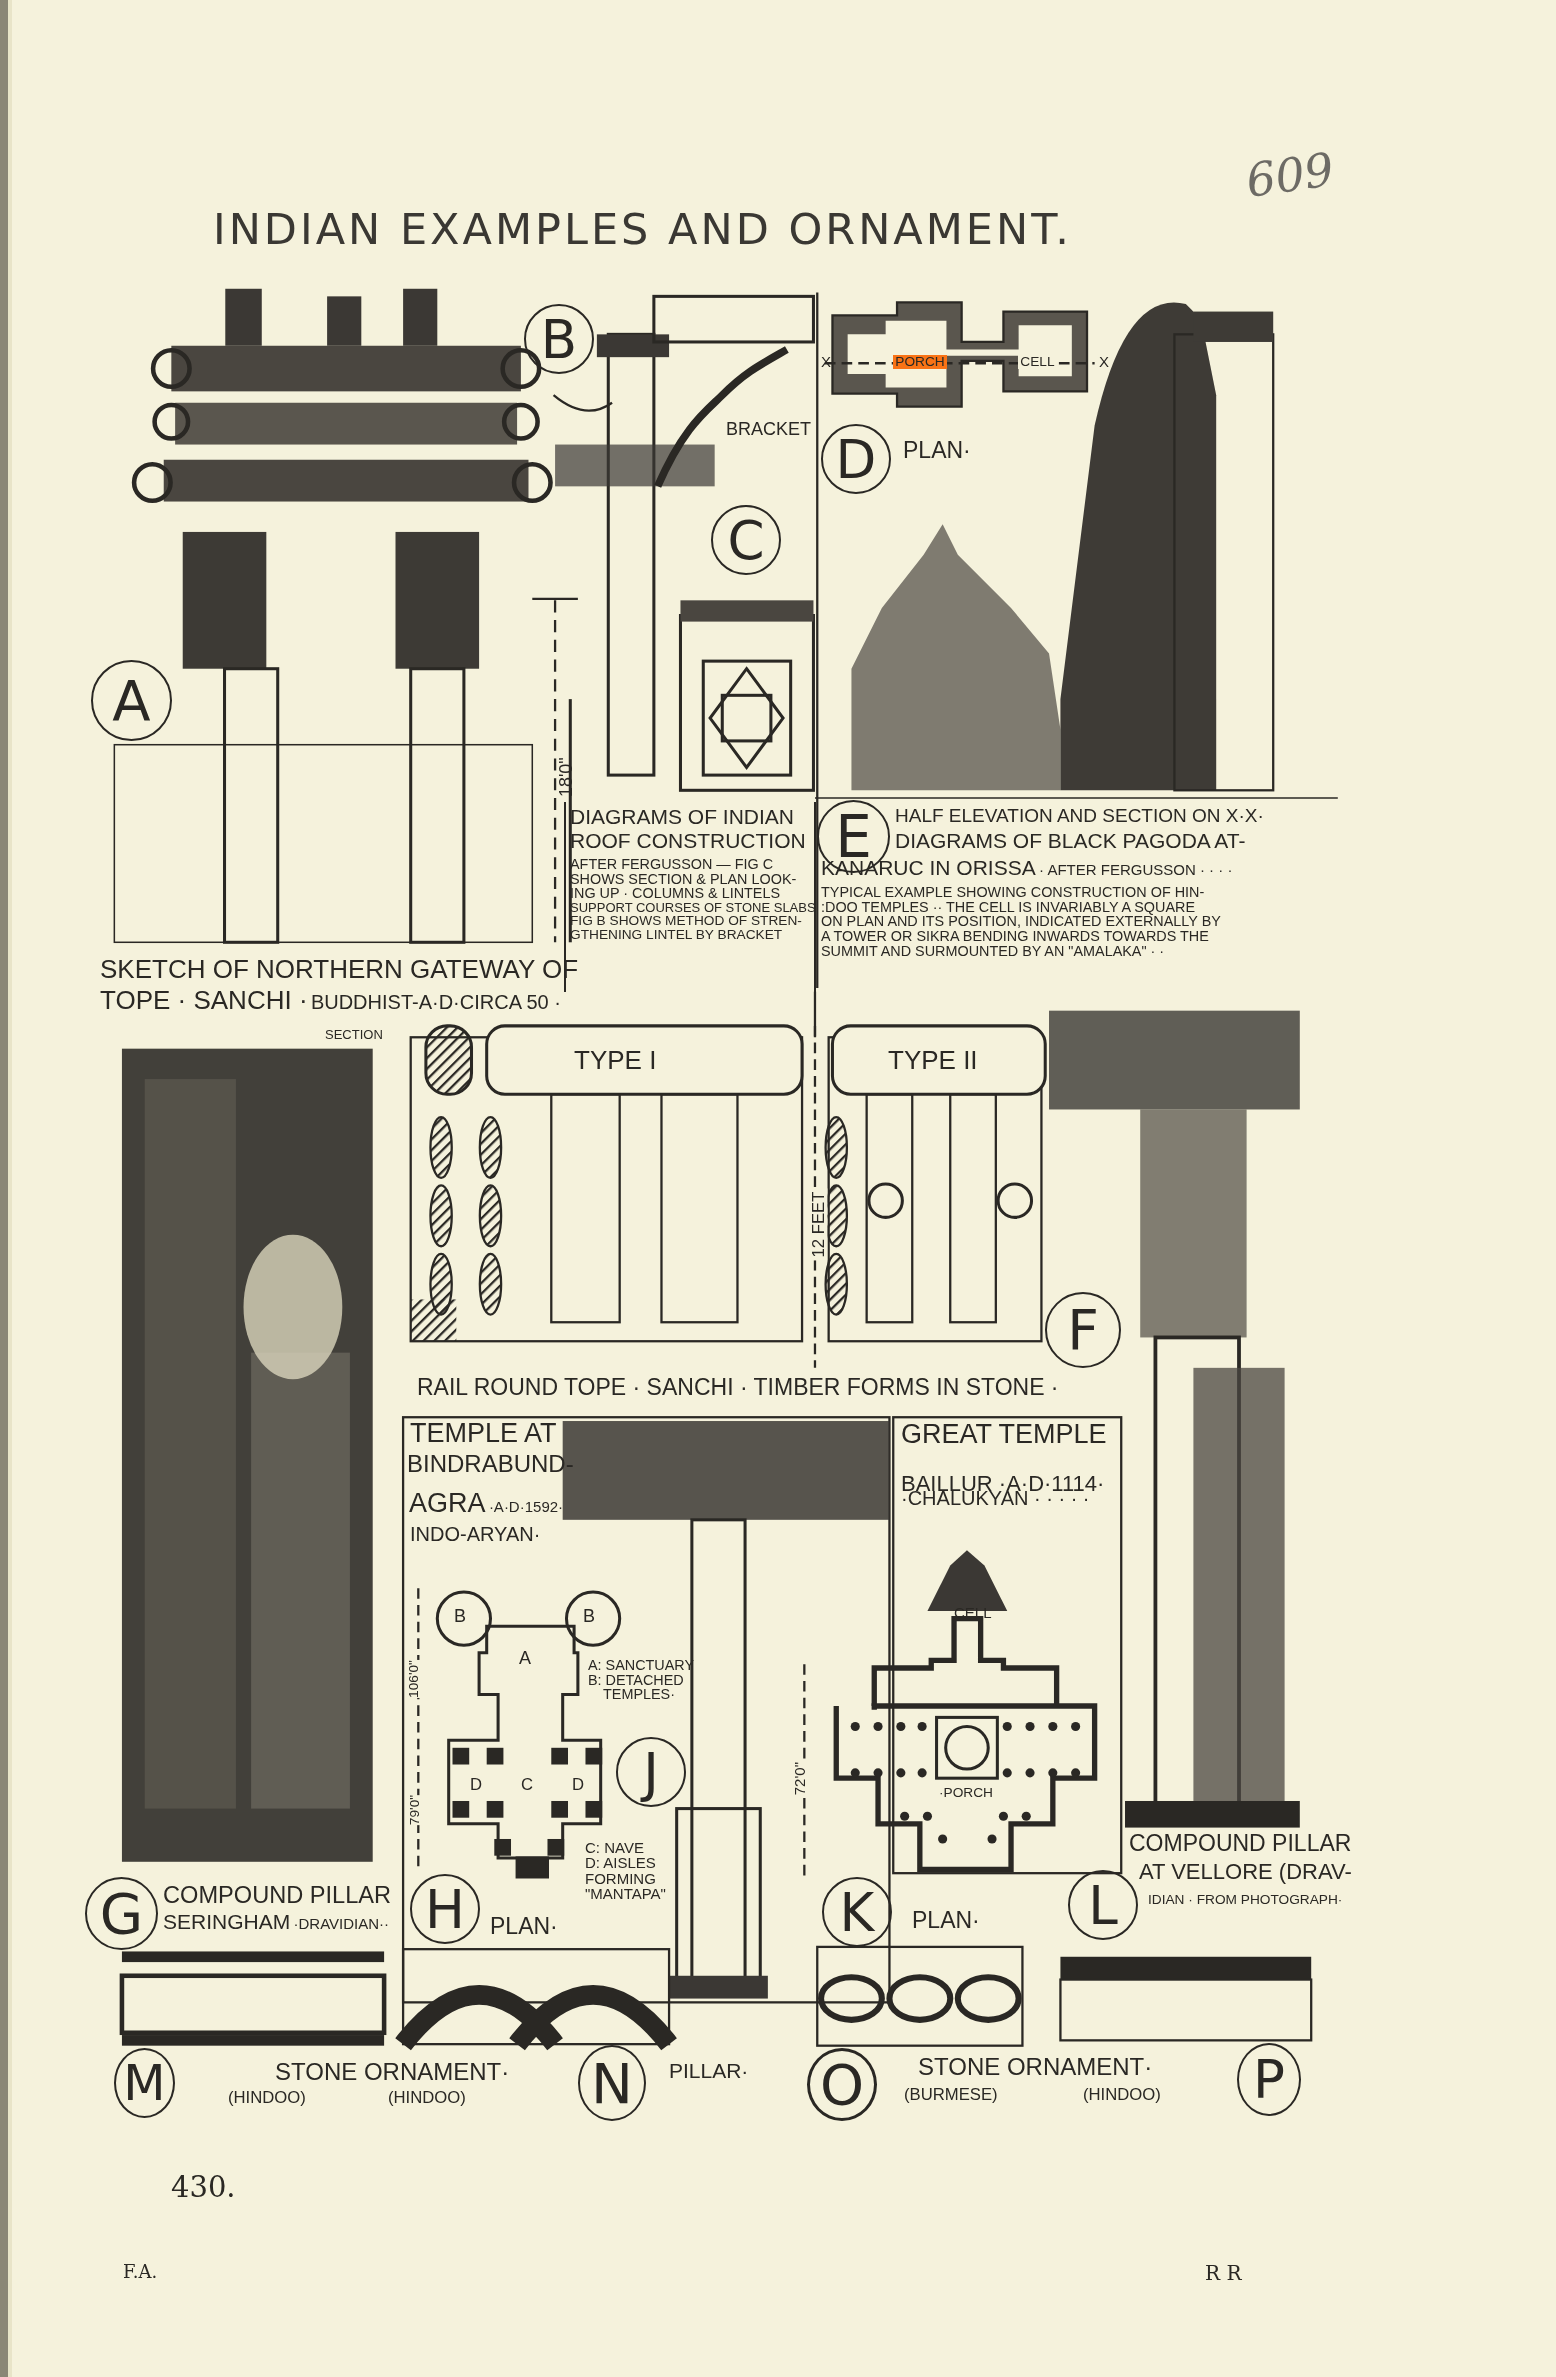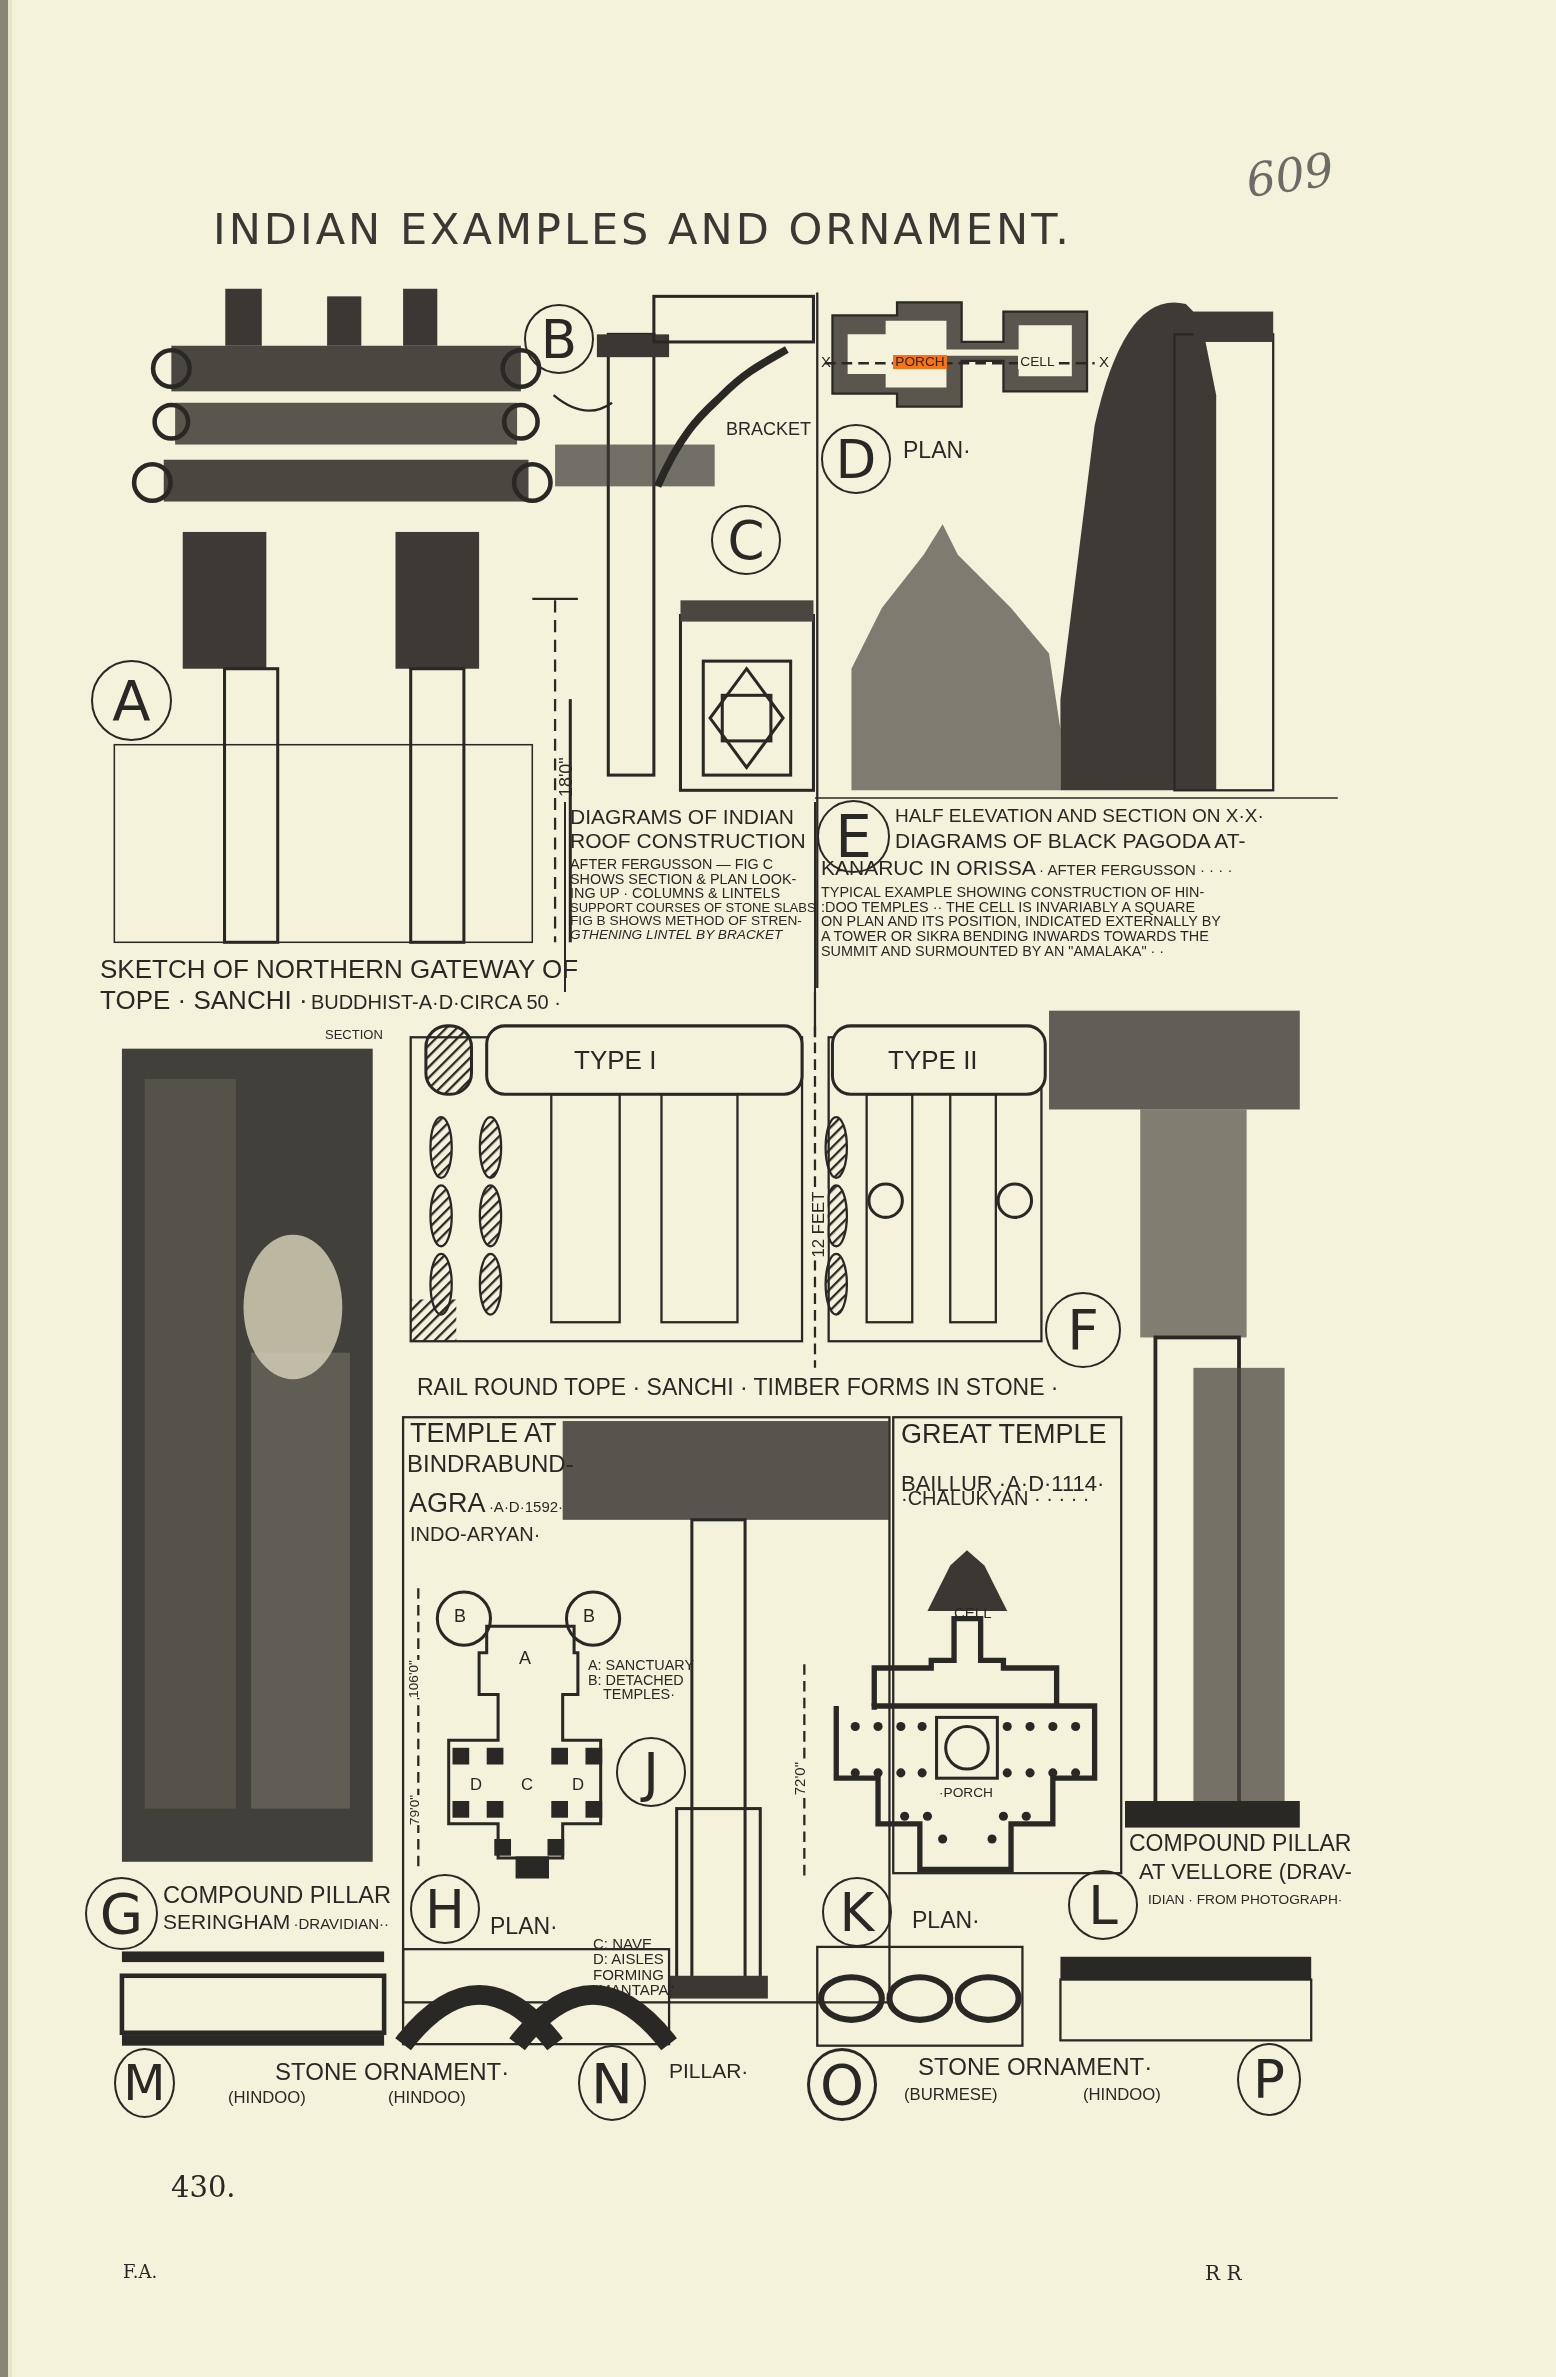--- a/index.html
+++ b/index.html
@@ -236,21 +236,21 @@
 <div class="circ" style="left:711px;top:505px;width:70px;height:70px;font-size:53px;">C</div>
 <div class="box" style="left:564px;top:802px;width:252px;height:190px;border-top:none;border-bottom:none;"></div>
 <div class="lbl big" style="left:570px;top:806px;font-size:21px;">DIAGRAMS of INDIAN</div>
 <div class="lbl big" style="left:570px;top:830px;font-size:21px;">ROOF CONSTRUCTION</div>
 <div class="abs" style="left:570px;top:857px;">
   <div class="lbl" style="position:static;font-size:14.4px;">AFTER FERGUSSON — FIG C</div>
   <div class="lbl" style="position:static;font-size:14.4px;">SHOWS SECTION &amp; PLAN LOOK-</div>
   <div class="lbl" style="position:static;font-size:14.4px;">ING UP · COLUMNS &amp; LINTELS</div>
   <div class="lbl" style="position:static;font-size:13px;">SUPPORT COURSES of STONE SLABS</div>
   <div class="lbl" style="position:static;font-size:13.7px;">FIG B SHOWS METHOD of STREN-</div>
-  <div class="lbl" style="position:static;font-size:13.7px;font-style:italic;">GTHENING LINTEL BY BRACKET</div>
+  <div class="lbl" style="position:static;font-size:13.7px;">GTHENING LINTEL BY BRACKET</div>
 </div>
 
 <div class="lbl" style="left:821px;top:354px;font-size:15px;">X</div>
 <div class="lbl" style="left:1099px;top:354px;font-size:15px;">X</div>
 <div class="lbl" style="left:893px;top:355px;font-size:13.7px;background:#f97316;padding:0 2.3px;">PORCH</div>
 <div class="lbl" style="left:1018px;top:355px;font-size:13.7px;background:#f5f2dc;padding:0 2.3px;">CELL</div>
 <div class="circ" style="left:821px;top:424px;width:70px;height:70px;font-size:53px;">D</div>
 <div class="lbl big" style="left:903px;top:439px;font-size:23px;">PLAN·</div>
 
 <div class="circ" style="left:817px;top:800px;width:73px;height:73px;font-size:58px;">E</div>
@@ -295,21 +295,21 @@
 <div class="lbl" style="left:470px;top:1776px;font-size:16.7px;">D</div>
 <div class="lbl" style="left:521px;top:1776px;font-size:16.7px;">C</div>
 <div class="lbl" style="left:572px;top:1776px;font-size:16.7px;">D</div>
 <div class="lbl" style="left:395px;top:1672px;font-size:13.7px;transform:rotate(-90deg);background:#f5f2dc;">106'0"</div>
 <div class="lbl" style="left:400px;top:1803px;font-size:13.7px;transform:rotate(-90deg);background:#f5f2dc;">79'0"</div>
 <div class="abs" style="left:588px;top:1658px;">
   <div class="lbl" style="position:static;font-size:14.4px;">A: SANCTUARY</div>
   <div class="lbl" style="position:static;font-size:14.4px;">B: DETACHED</div>
   <div class="lbl" style="position:static;font-size:14.4px;padding-left:15px;">TEMPLES·</div>
 </div>
-<div class="abs" style="left:585px;top:1936px;margin-left:8px;">
+<div class="abs" style="left:585px;top:1840px;">
   <div class="lbl" style="position:static;font-size:15px;">C: NAVE</div>
   <div class="lbl" style="position:static;font-size:15px;">D: AISLES</div>
   <div class="lbl" style="position:static;font-size:15px;">FORMING</div>
   <div class="lbl" style="position:static;font-size:15px;">"MANTAPA"</div>
 </div>
 <div class="circ" style="left:410px;top:1874px;width:70px;height:70px;font-size:53px;">H</div>
 <div class="lbl big" style="left:490px;top:1915px;font-size:23px;">PLAN·</div>
 
 <div class="circ" style="left:616px;top:1737px;width:70px;height:70px;font-size:53px;">J</div>
 

